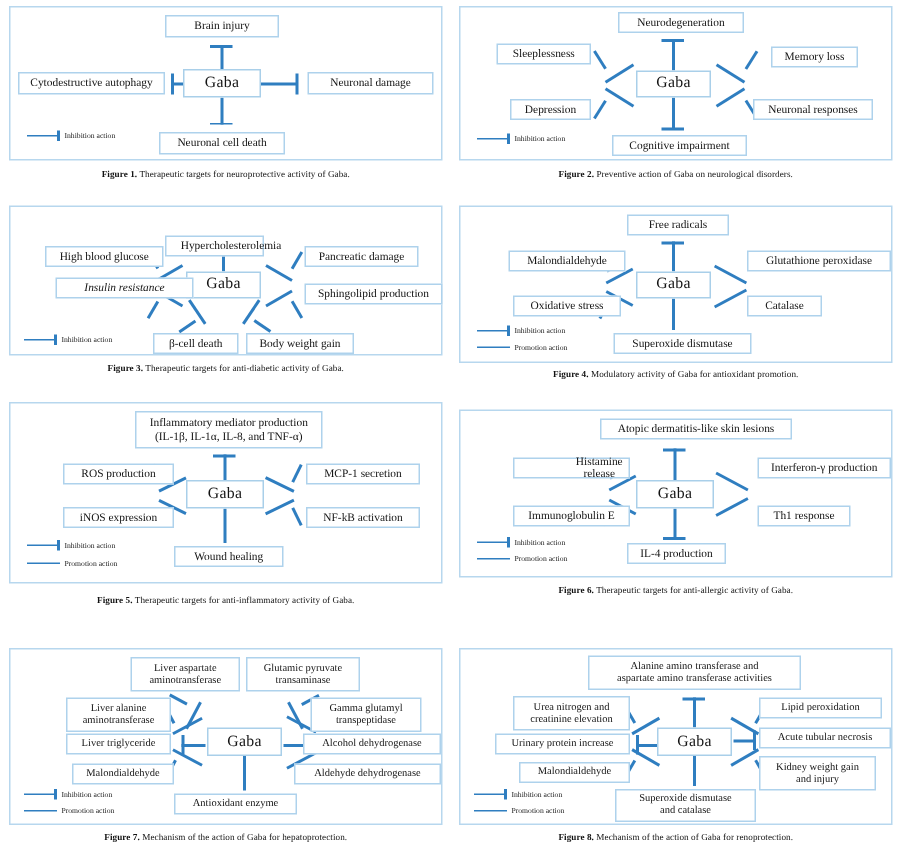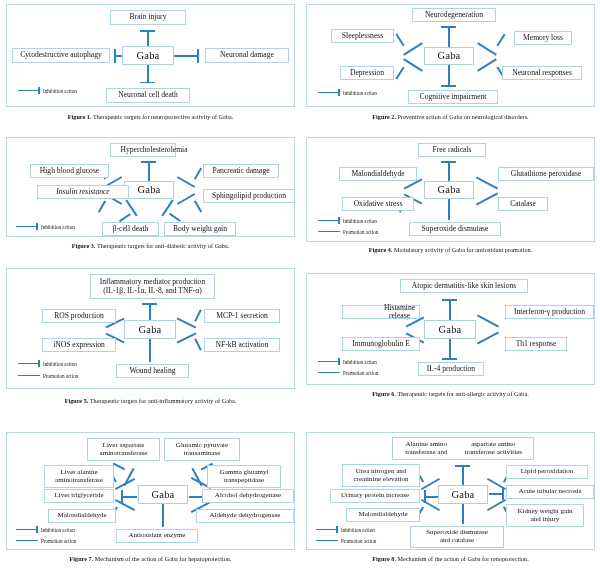--- a/index.html
+++ b/index.html
@@ -154,21 +154,21 @@
     </div>
   </div>
 
   <div class="panel" style="left:6px;top:137px;width:289px;height:100px;">
     <div class="frame"></div>
 
     <div class="node hub n85" style="left:118px;top:44px;width:50px;height:18px;">
         <span>Gaba</span>
       </div>
 
-    <div class="node n8" style="left:104px;top:6px;width:66px;height:14px;padding-left:25px;">
+    <div class="node n8" style="left:104px;top:20px;width:66px;height:14px;padding-left:25px;">
         <span>Hypercholesterolemia</span>
       </div>
     <div class="node n8" style="left:24px;top:27px;width:79px;height:14px;text-align:right;">
         <span>High blood glucose</span>
       </div>
     <div class="node n8" style="left:197px;top:27px;width:76px;height:14px;">
         <span>Pancreatic damage</span>
       </div>
     <div class="node n8" style="left:31px;top:48px;width:92px;height:14px;font-style:italic;">
         <span>Insulin resistance</span>
@@ -528,21 +528,21 @@
     </div>
   </div>
 
   <div class="panel" style="left:306px;top:432px;width:289px;height:118px;">
     <div class="frame"></div>
 
     <div class="node hub n85" style="left:132px;top:53px;width:50px;height:19px;">
         <span>Gaba</span>
       </div>
 
-    <div class="node n75" style="left:86px;top:5px;width:142px;height:23px;flex-direction:row;">
+    <div class="node n75" style="left:86px;top:5px;width:142px;height:23px;flex-direction:column;">
       <span>Alanine amino transferase and</span>
       <span>aspartate amino transferase activities</span>
     </div>
     <div class="node n75" style="left:36px;top:32px;width:78px;height:23px;flex-direction:column;">
       <span>Urea nitrogen and</span>
       <span>creatinine elevation</span>
     </div>
     <div class="node n75" style="left:200px;top:33px;width:82px;height:14px;">
         <span>Lipid peroxidation</span>
       </div>

